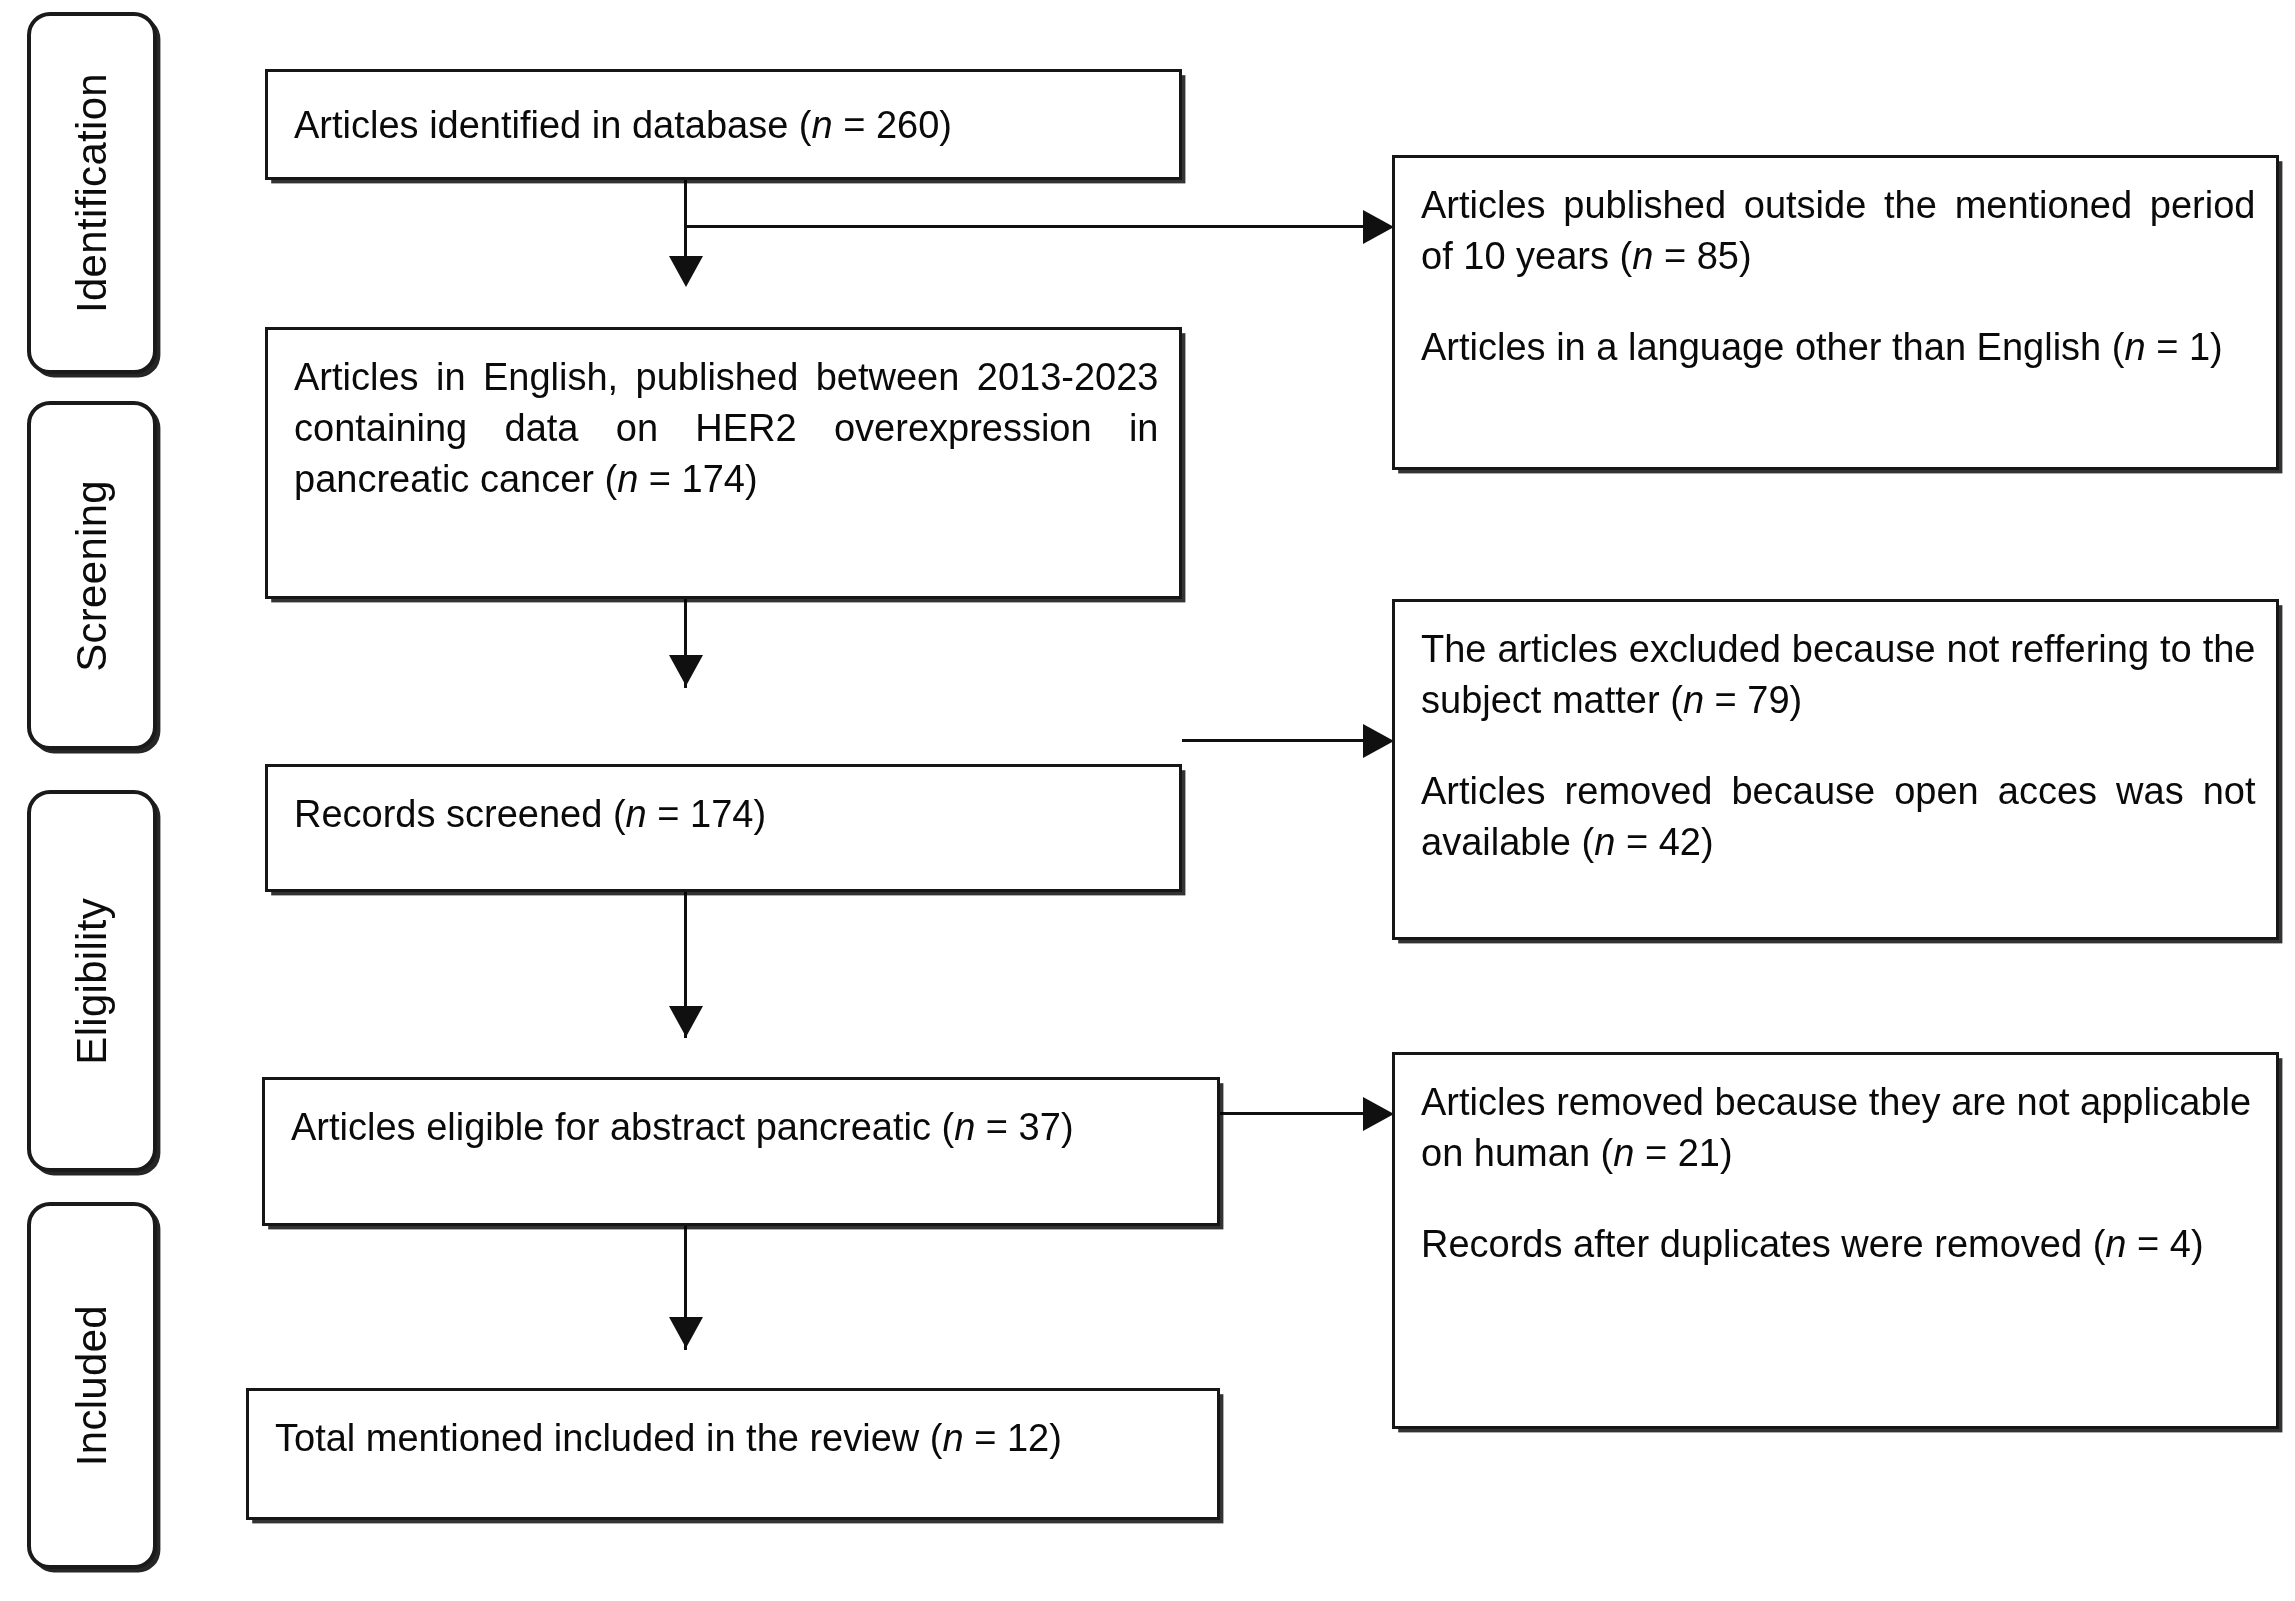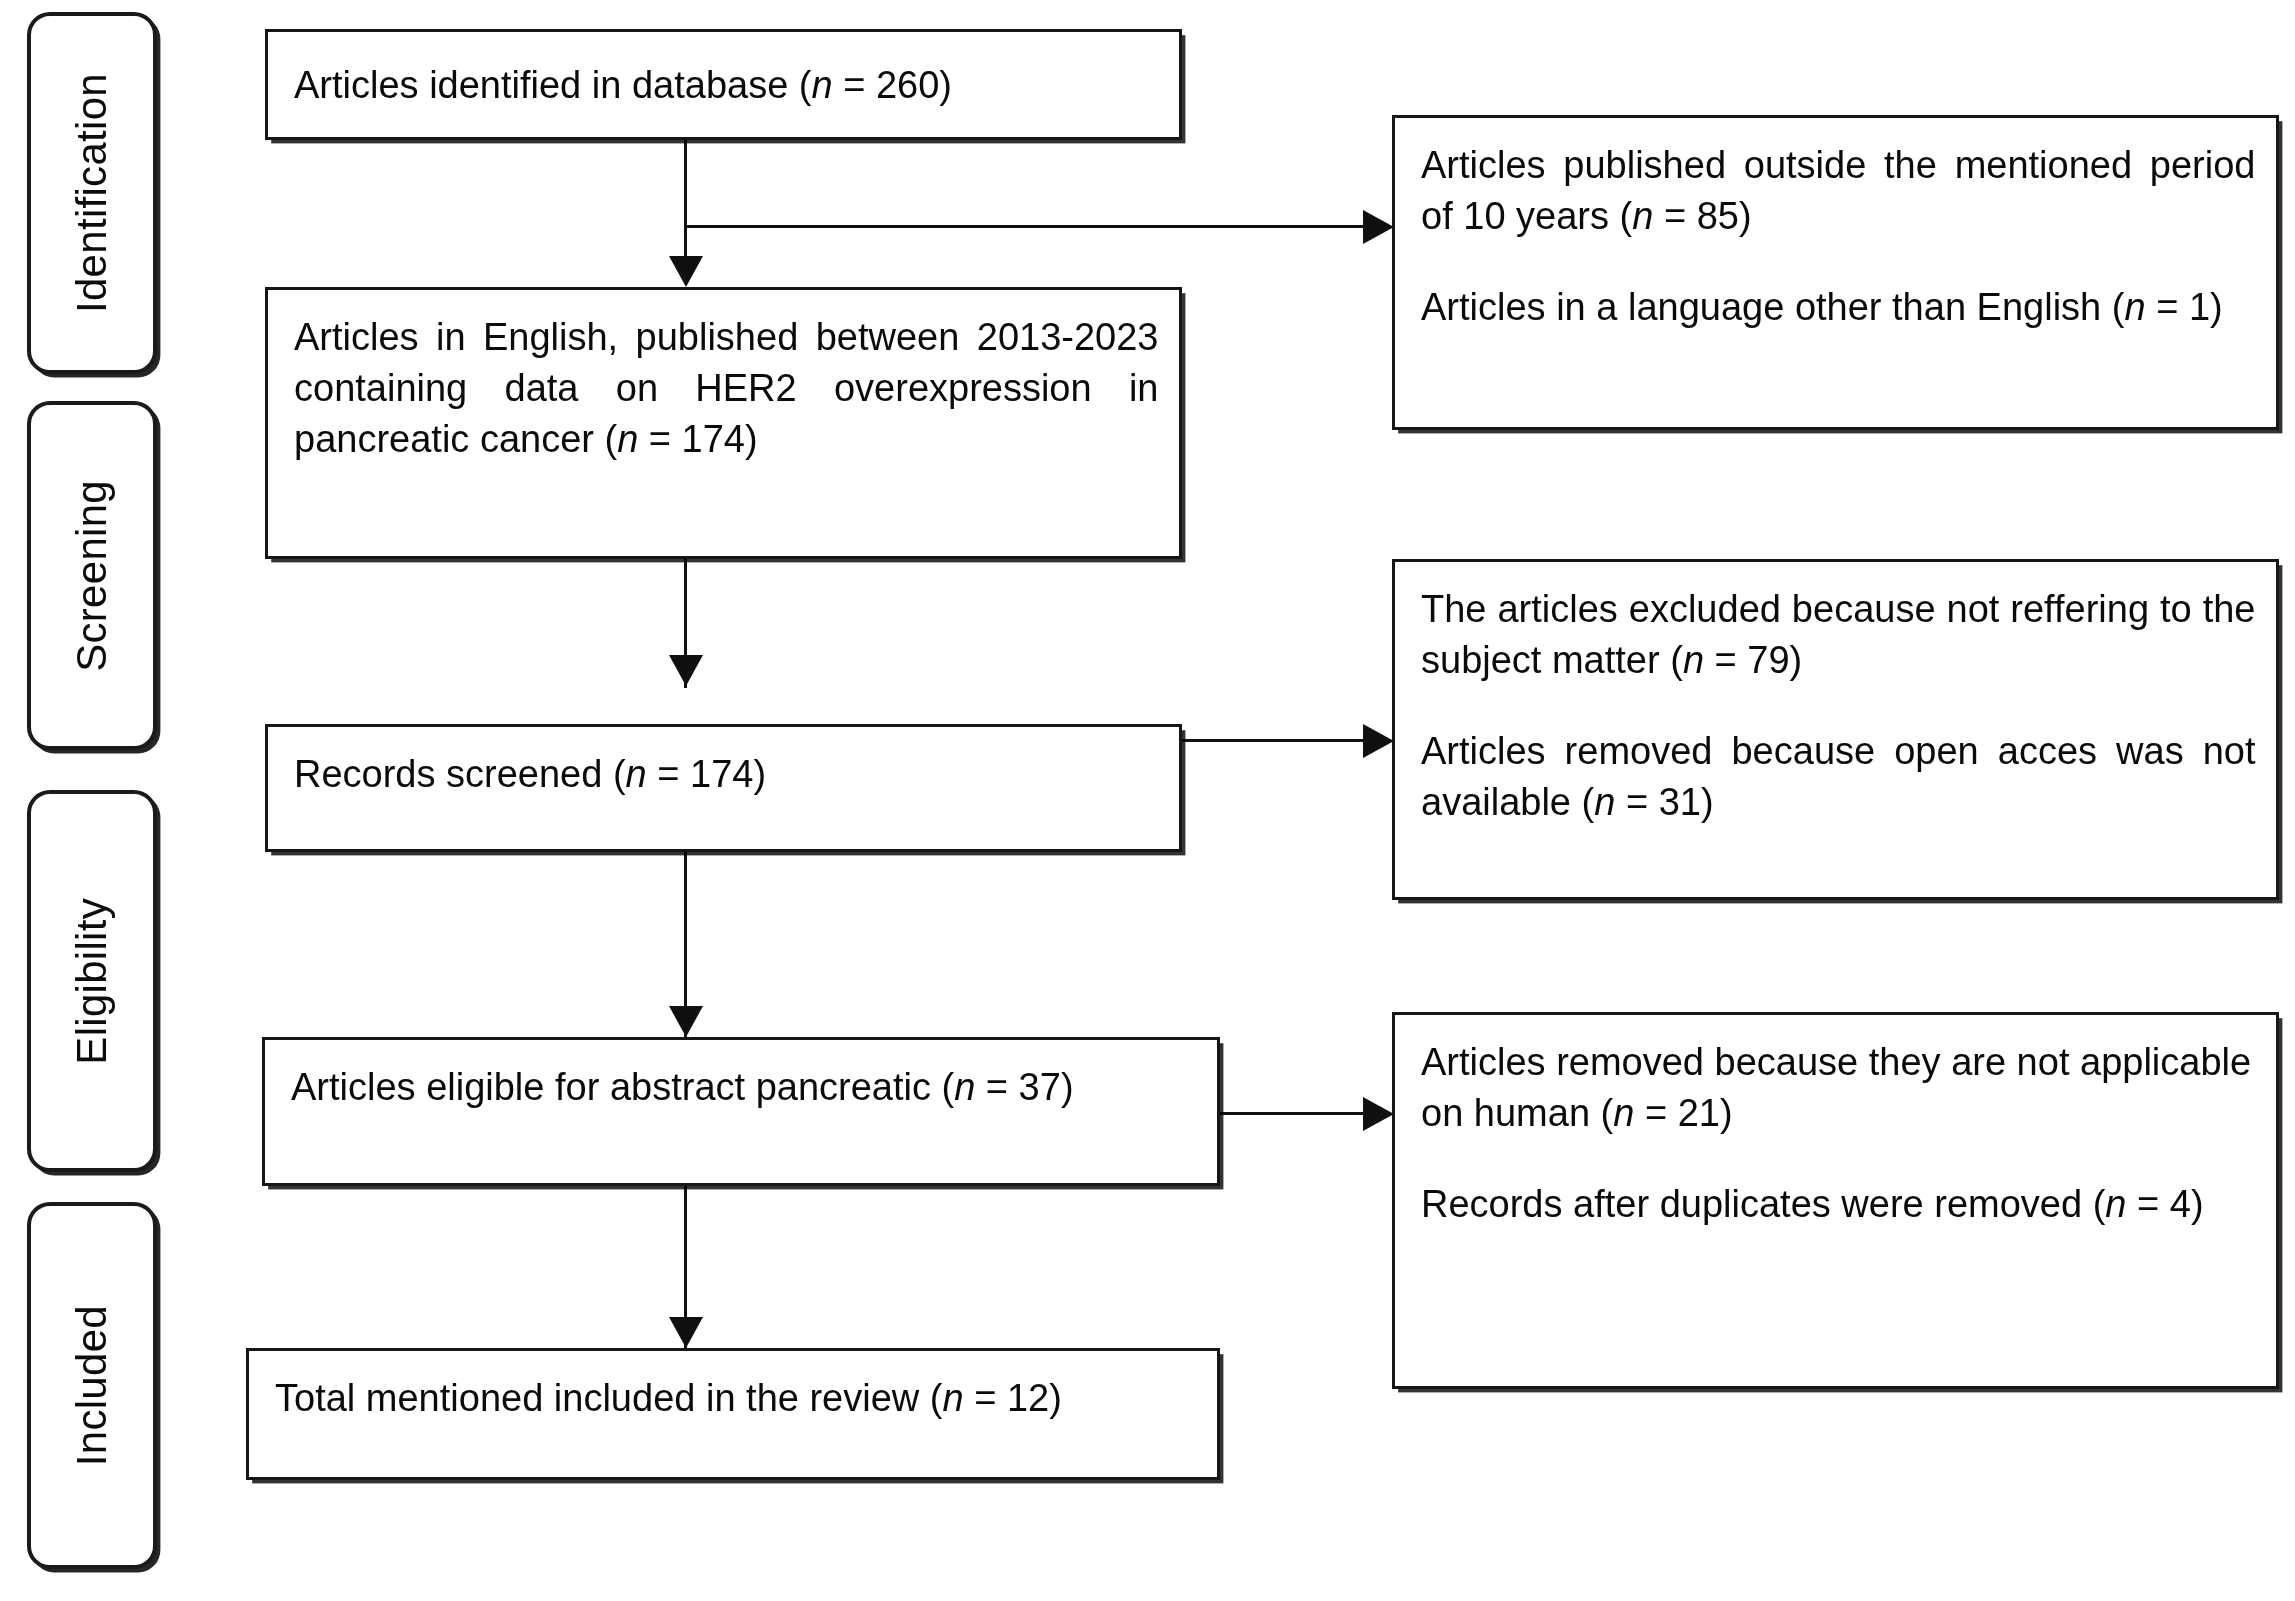--- a/index.html
+++ b/index.html
@@ -38,20 +38,21 @@
     white-space: nowrap;
   }
 
   
   .fbox {
     position: absolute;
     box-sizing: border-box;
     background: #ffffff;
     border: 3.4px solid #161616;
     box-shadow: 4.8px 4.8px 0 -1.4px rgba(0,0,0,0.80);
+    margin-top: 40px;
   }
   .fbox .fbox-text {
     position: absolute;
     left: 26px;
     right: 20.5px;
     font-size: 38px;
     line-height: 1.34;
     color: #0a0a0a;
   }
   .fbox.v-top .fbox-text { top: 22px; }
@@ -165,21 +166,21 @@
   <div class="fbox v-top justify" style="left:1392px; top:115px; width:887px; height:315px;">
     <div class="fbox-text">
       <p><span>Articles published outside the mentioned period of 10 years (</span><span class="nitalic">n</span><span> = 85)</span></p>
       <p><span>Articles in a language other than English (</span><span class="nitalic">n</span><span> = 1)</span></p>
     </div>
   </div>
 
   <div class="fbox v-top justify" style="left:1392px; top:559px; width:887px; height:341px;">
     <div class="fbox-text">
       <p><span>The articles excluded because not reffering to the subject matter (</span><span class="nitalic">n</span><span> = 79)</span></p>
-      <p><span>Articles removed because open acces was not available (</span><span class="nitalic">n</span><span> = 31)</span></p>
+      <p><span>Articles removed because open acces was not available (</span><span class="nitalic">n</span><span> = 42)</span></p>
     </div>
   </div>
 
   <div class="fbox v-top" style="left:1392px; top:1012px; width:887px; height:377px;">
     <div class="fbox-text">
       <p><span>Articles removed because they are not applicable on human (</span><span class="nitalic">n</span><span> = 21)</span></p>
       <p><span>Records after duplicates were removed (</span><span class="nitalic">n</span><span> = 4)</span></p>
     </div>
   </div>
 

